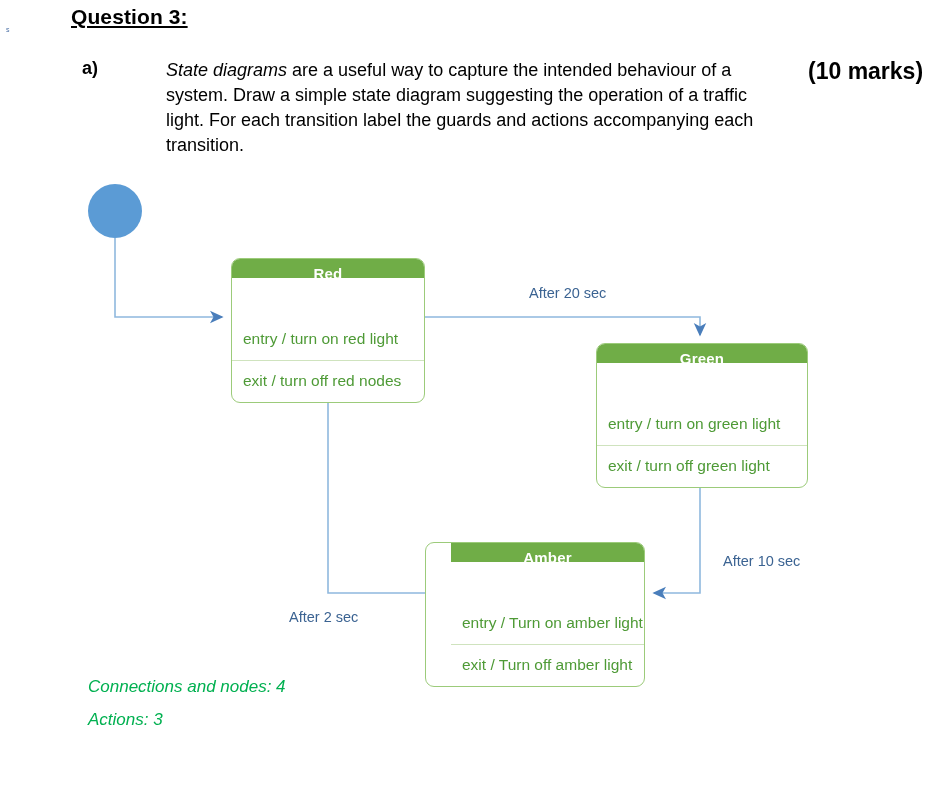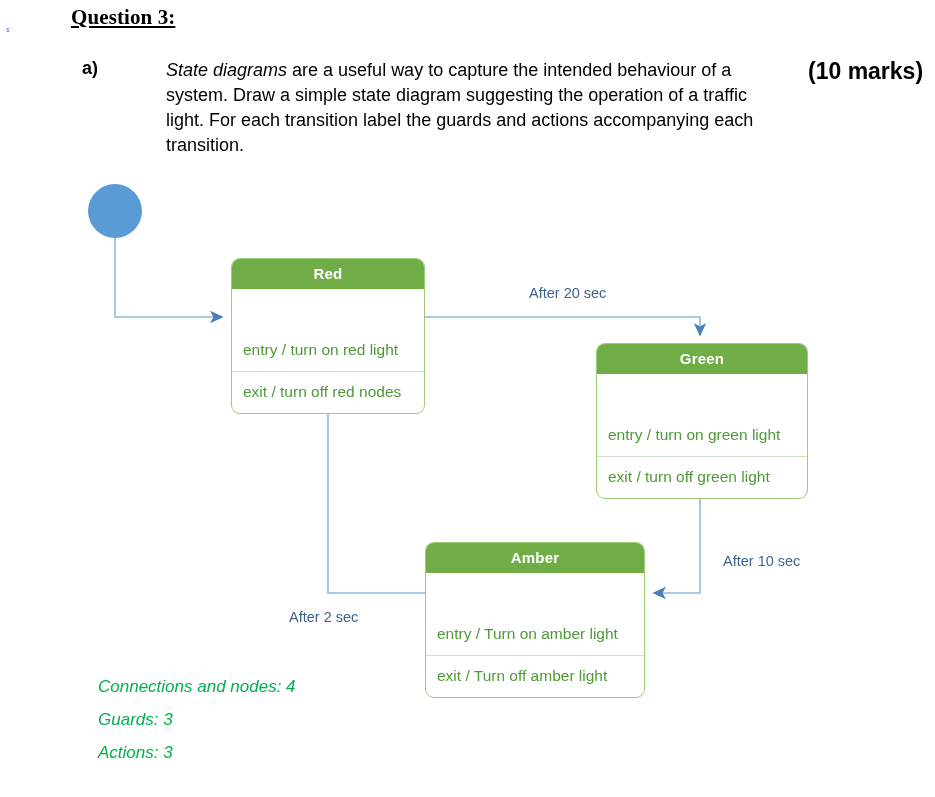--- a/index.html
+++ b/index.html
@@ -28,21 +28,20 @@
     line-height: 1;
   }
   .q-title {
     position: absolute;
     left: 71px;
     top: 5px;
     font-size: 21px;
     font-weight: bold;
     text-decoration: underline;
     letter-spacing: 0.1px;
-    font-family: Liberation Serif, serif;
   }
   .q-label {
     position: absolute;
     left: 82px;
     top: 58px;
     font-size: 18px;
     font-weight: bold;
   }
   .q-body {
     position: absolute;
@@ -79,21 +78,21 @@
   
   .state {
     position: absolute;
     box-sizing: border-box;
     border: 1px solid #9CCB7A;
     border-radius: 9px;
     background: #ffffff;
     overflow: hidden;
   }
   .state-title {
-    height: 30px;
+    height: 19px;
     line-height: 30px;
     background: #70AD47;
     color: #ffffff;
     font-size: 15px;
     font-weight: bold;
     text-align: center;
     letter-spacing: 0.2px;
   }
   .state-body {
     position: relative;
@@ -116,37 +115,37 @@
     font-size: 15.5px;
     color: #4E9A36;
     white-space: nowrap;
   }
   .state-line.entry { top: 0; }
   .state-line.exit  { top: 42px; }
 
   
   #state-red    { left: 231px; top: 98px;  width: 194px; }
   #state-green  { left: 596px; top: 183px; width: 212px; }
-  #state-amber  { left: 425px; top: 382px; width: 220px; }
+  #state-amber  { left: 425px; top: 382px; width: 220px; padding-left: 25px; }
 
   
   .edge-label {
     position: absolute;
     font-size: 14.5px;
     color: #3B6392;
     white-space: nowrap;
   }
   #label-after20 { left: 529px; top: 125px; }
   #label-after10 { left: 723px; top: 380px; margin-top: 13px; }
   #label-after2  { left: 289px; top: 449px; }
 
   
   .notes {
     position: absolute;
-    left: 98px;
+    left: 88px;
     top: 670px;
   }
   .note {
     font-size: 17px;
     font-style: italic;
     color: #00B050;
     line-height: 33px;
     white-space: nowrap;
   }
 </style>
@@ -213,17 +212,16 @@
     </div>
 
     <div class="edge-label" id="label-after20">After 20 sec</div>
     <div class="edge-label" id="label-after10">After 10 sec</div>
     <div class="edge-label" id="label-after2">After 2 sec</div>
 
   </div>
 
   <div class="notes">
     <div class="note">Connections and nodes: 4</div>
-    <div class="note">Guards: 3</div>
     <div class="note">Actions: 3</div>
   </div>
 
 </div>
 
 </body></html>

